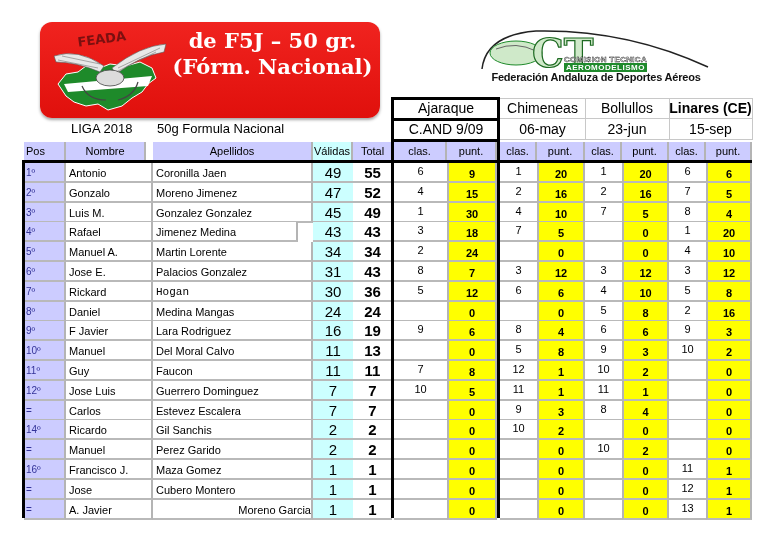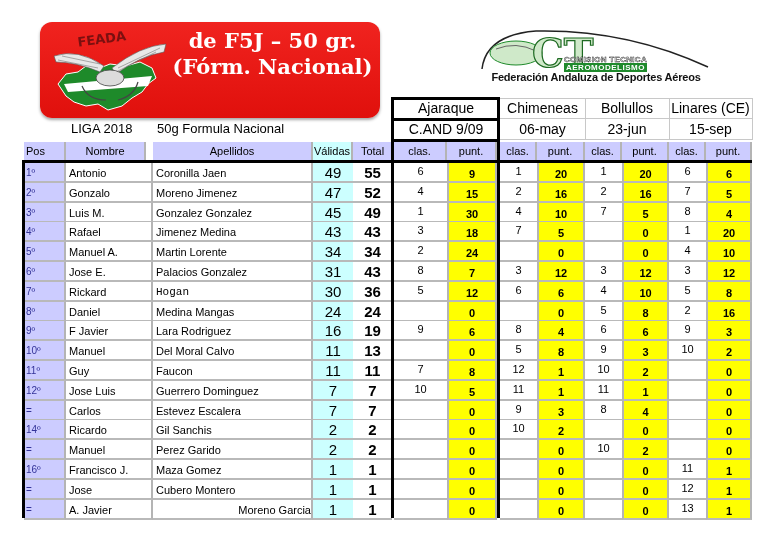--- a/index.html
+++ b/index.html
@@ -77,21 +77,21 @@
 <span class="subhdr" style="left:71px;">LIGA 2018</span>
 <span class="subhdr" style="left:157px;">50g Formula Nacional</span>
 
 <div id="events">
     <div class="ev-cell" style="left: 394px; top: 98px; width: 104px;">Ajaraque</div>
     <div class="ev-cell" style="left: 394px; top: 119px; width: 104px;">C.AND 9/09</div>
     <div class="ev-cell" style="left: 500px; top: 98px; width: 85px;">Chimeneas</div>
     <div class="ev-cell" style="left: 500px; top: 119px; width: 85px;">06-may</div>
     <div class="ev-cell" style="left: 585px; top: 98px; width: 84px;">Bollullos</div>
     <div class="ev-cell" style="left: 585px; top: 119px; width: 84px;">23-jun</div>
-    <div class="ev-cell" style="left: 669px; top: 98px; width: 83px;">Linares (CE)</div>
+    <div class="ev-cell" style="left: 669px; top: 98px; width: 83px; font-weight: bold;">Linares (CE)</div>
     <div class="ev-cell" style="left: 669px; top: 119px; width: 83px;">15-sep</div>
     <div style="position: absolute; left: 500px; top: 98px; width: 252px; height: 1px; background: rgb(200, 200, 200);"></div>
   </div>
 
 <div class="tbl" id="tbl">
   <div class="hdr-row">
     <div class="hcell left" style="left:0;width:42px;">Pos</div>
     <div class="hcell" style="left:42px;width:80px;">Nombre</div>
     <div class="hcell" style="left:129px;width:160px;">Apellidos</div>
     <div class="hcell valid" style="left:289px;width:40px;">Válidas</div>
@@ -149,21 +149,21 @@
         <div class="cell c-clas" style="left: 476px; width: 37px;">4</div>
         <div class="cell c-punt" style="left: 513px; width: 48px;">10</div>
         <div class="cell c-clas" style="left: 561px; width: 37px;">7</div>
         <div class="cell c-punt" style="left: 598px; width: 47px;">5</div>
         <div class="cell c-clas" style="left: 645px; width: 37px;">8</div>
         <div class="cell c-punt" style="left: 682px; width: 46px;">4</div>
       </div>
       <div class="row" style="top: 80.4px;">
         <div class="cell c-pos" style="left: 0px; width: 42px;">4º</div>
         <div class="cell c-name" style="left: 42px; width: 87px;">Rafael</div>
-        <div class="cell c-ape" style="left: 129px; width: 160px;">Jimenez Medina</div>
+        <div class="cell c-ape" style="left: 129px; width: 145px;">Jimenez Medina</div>
         <div class="cell c-val" style="left: 289px; width: 40px;">43</div>
         <div class="cell c-tot" style="left: 329px; width: 39px;">43</div>
         <div class="cell c-clas" style="left: 370px; width: 53px;">3</div>
         <div class="cell c-punt" style="left: 423px; width: 50px;">18</div>
         <div class="cell c-clas" style="left: 476px; width: 37px;">7</div>
         <div class="cell c-punt" style="left: 513px; width: 48px;">5</div>
         <div class="cell c-clas" style="left: 561px; width: 37px;"></div>
         <div class="cell c-punt" style="left: 598px; width: 47px;">0</div>
         <div class="cell c-clas" style="left: 645px; width: 37px;">1</div>
         <div class="cell c-punt" style="left: 682px; width: 46px;">20</div>

